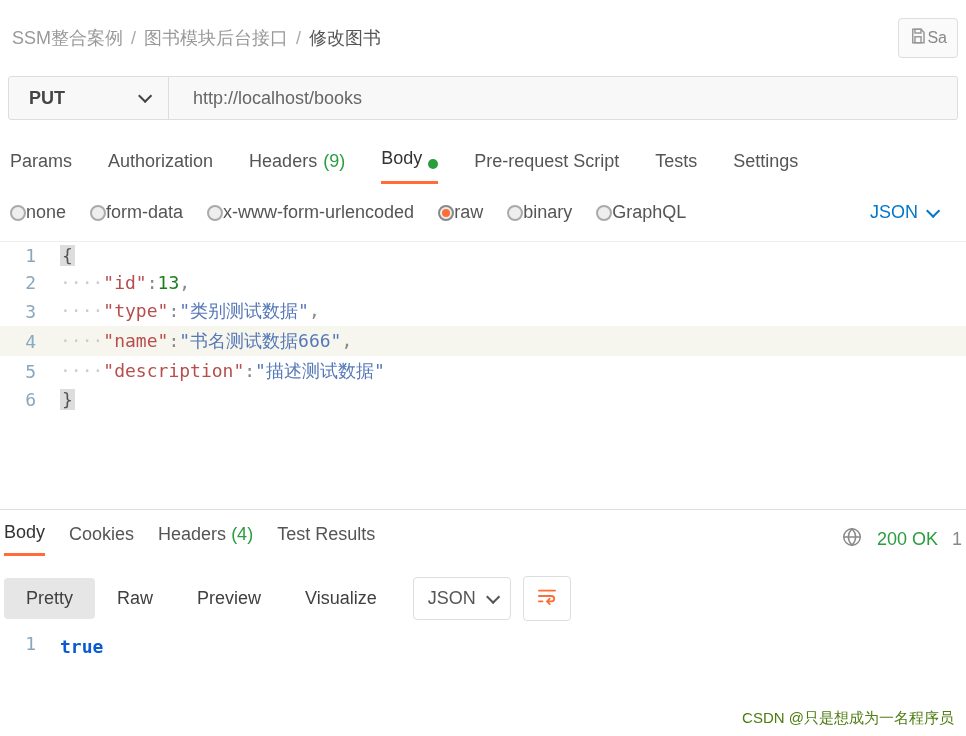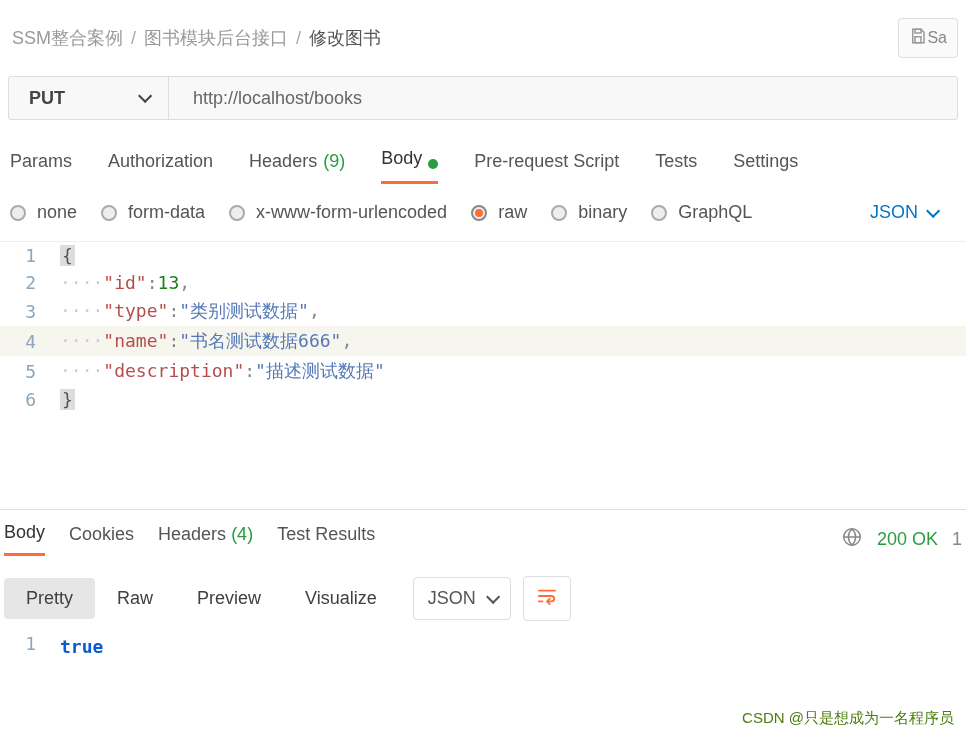--- a/index.html
+++ b/index.html
@@ -90,21 +90,21 @@
       display: flex;
       align-items: center;
       gap: 24px;
       padding: 18px 10px;
       font-size: 18px;
       color: #555;
     }
     .radio {
       display: flex;
       align-items: center;
-      gap: 11px;
+      gap: 0;
     }
     .radio-circle {
       width: 16px; height: 16px; border-radius: 50%;
       border: 2px solid #aaa;
       display: flex; align-items: center; justify-content: center;
       background: #eee;
     }
     .radio-circle.checked {
       border-color: #888;
     }

